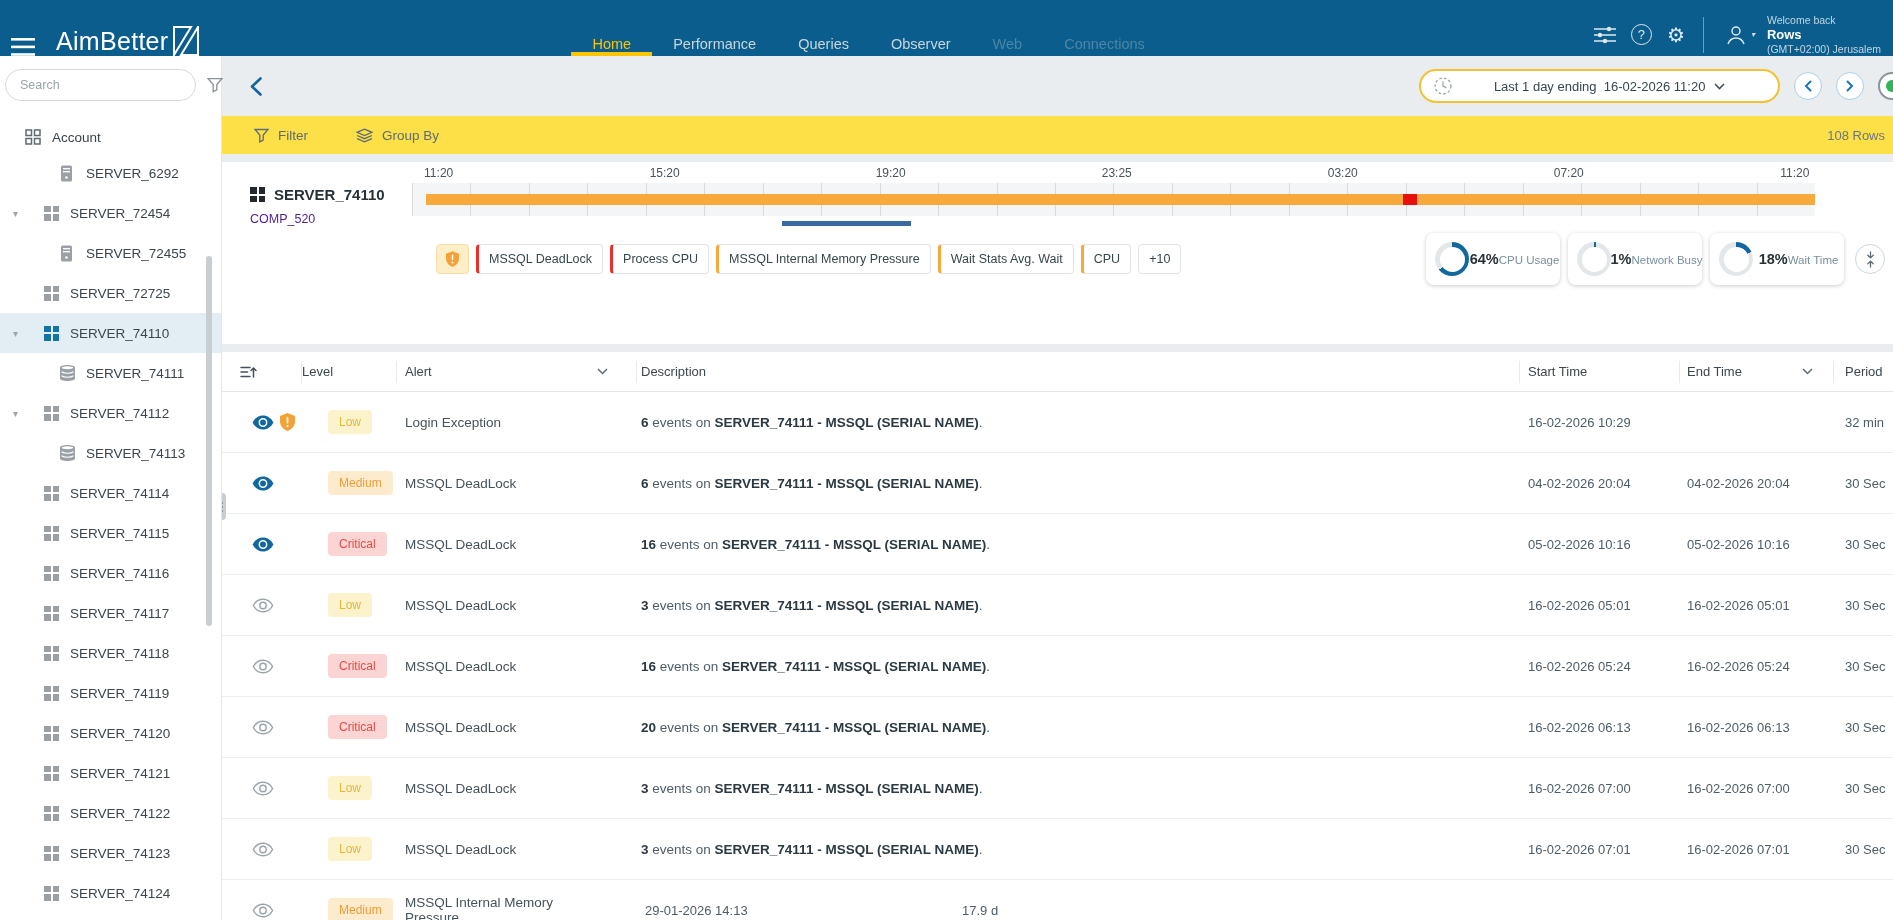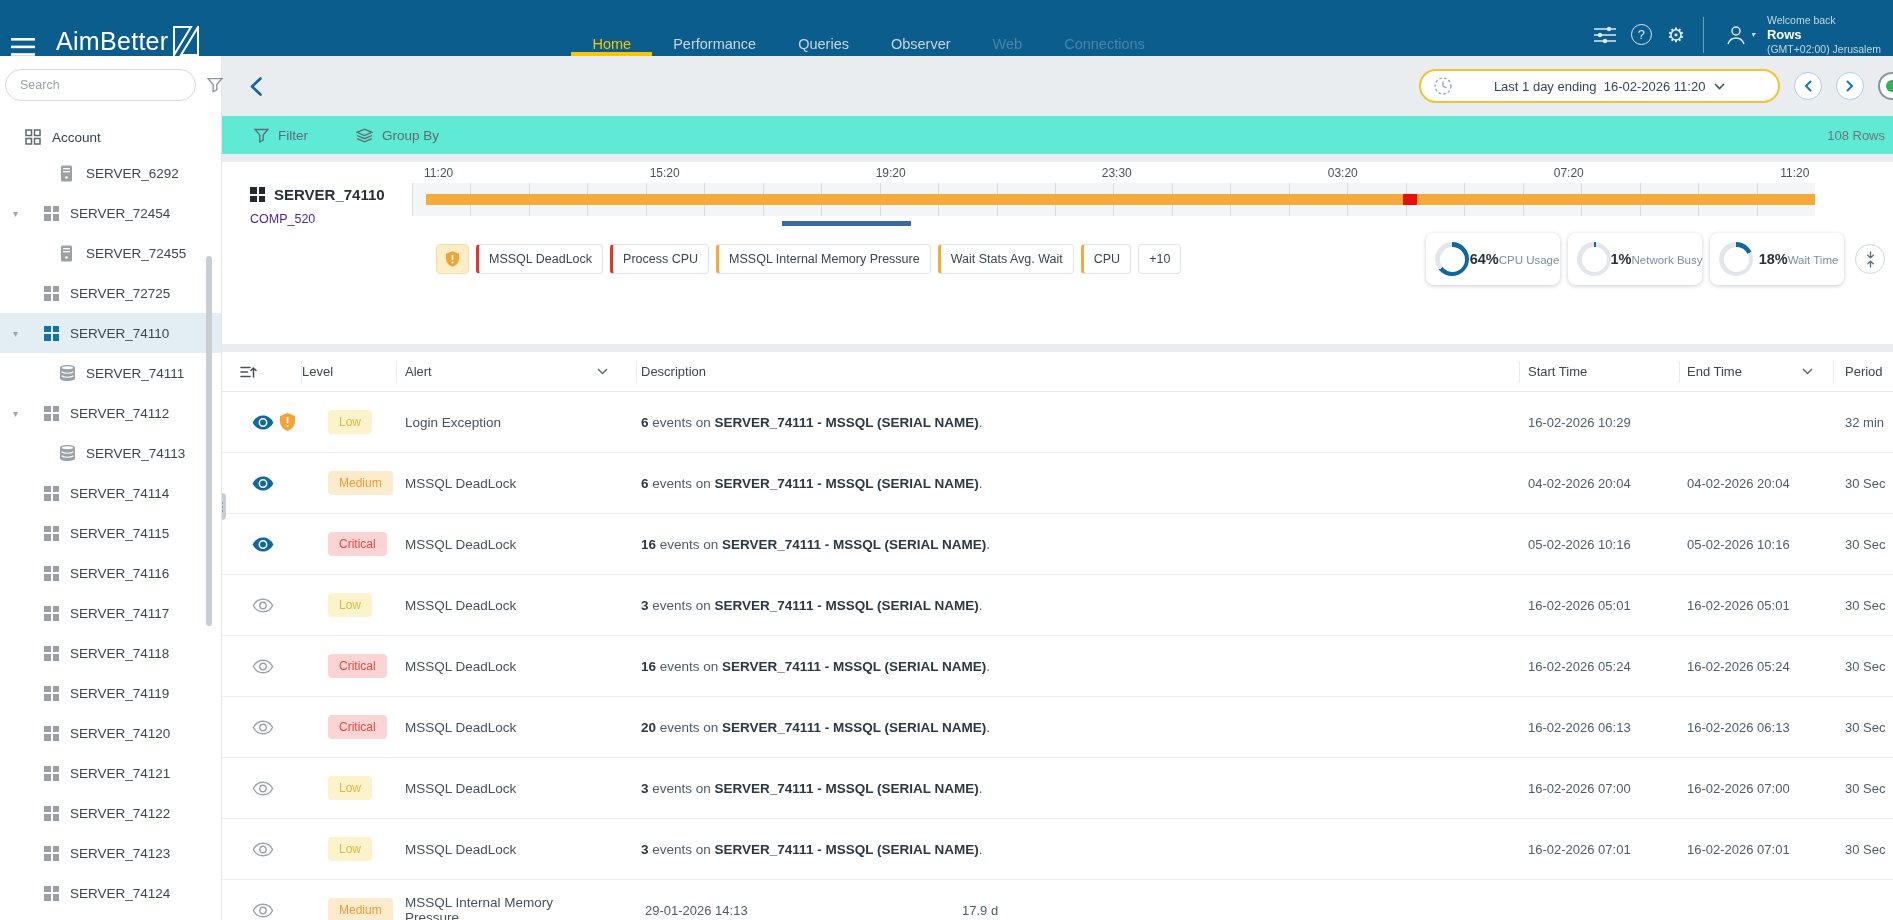--- a/index.html
+++ b/index.html
@@ -58,21 +58,21 @@
 .resize-handle i{width:2px;height:2px;border-radius:50%;background:#7d878d}
 
 .content-header{height:60px;display:flex;align-items:center;padding:0 0 0 28px}
 .back-btn{cursor:pointer;display:flex}
 .header-right{margin-left:auto;display:flex;align-items:center;gap:14px}
 .date-pill{height:34px;border:2px solid #f2c230;border-radius:18px;background:#fff;display:flex;align-items:center;gap:9px;padding:0 13px;font-size:13px;color:#37474f;cursor:pointer;white-space:pre}
 .nav-circle{width:28px;height:28px;border-radius:50%;border:1.5px solid #a9cfeb;background:#fff;display:flex;align-items:center;justify-content:center;cursor:pointer}
 .record-btn{width:28px;height:28px;border-radius:50%;border:2px solid #8a959c;background:#fff;display:flex;align-items:center;justify-content:center;cursor:pointer;margin-right:-13px}
 .record-dot{width:12px;height:12px;border-radius:50%;background:#2fb457}
 
-.filterbar{height:38px;background:#5eead4;display:flex;align-items:center;padding:0 8px 0 32px;gap:48px;margin-top:0}
+.filterbar{height:38px;background:#fde047;display:flex;align-items:center;padding:0 8px 0 32px;gap:48px;margin-top:0}
 .tool-btn{display:flex;align-items:center;gap:9px;font-size:13.5px;color:#5f6b74;cursor:pointer}
 .rows-count{margin-left:auto;font-size:13px;color:#6b777f}
 
 
 .timeline-card{height:182px;background:#fff;margin-top:8px;padding-top:4px}
 .tl-row{display:flex}
 .tl-left{width:190px;padding-left:28px;padding-top:20px;flex-shrink:0}
 .server-name{display:flex;align-items:center;gap:9px;font-size:15px;font-weight:bold;color:#263238}
 .comp-name{margin-top:9px;font-size:12.5px;color:#4c1d95}
 .tl-track-area{flex:1;margin-right:78px;position:relative;height:60px}
@@ -507,21 +507,21 @@
                 </span>
               <span>SERVER_74110</span>
             </div>
             <div class="comp-name">COMP_520</div>
           </div>
           <div class="tl-track-area">
             <div class="tl-labels" id="tl-labels">
                 <span class="tl-label" style="left: 1.9%;">11:20</span>
                 <span class="tl-label" style="left: 18.01%;">15:20</span>
                 <span class="tl-label" style="left: 34.12%;">19:20</span>
-                <span class="tl-label" style="left: 50.23%;">23:30</span>
+                <span class="tl-label" style="left: 50.23%;">23:25</span>
                 <span class="tl-label" style="left: 66.34%;">03:20</span>
                 <span class="tl-label" style="left: 82.45%;">07:20</span>
                 <span class="tl-label" style="left: 98.56%;">11:20</span>
               </div>
             <div class="tl-track">
               <div class="tl-bar"></div>
               <div class="tl-red"></div>
             </div>
             <div class="tl-range"></div>
           </div>

